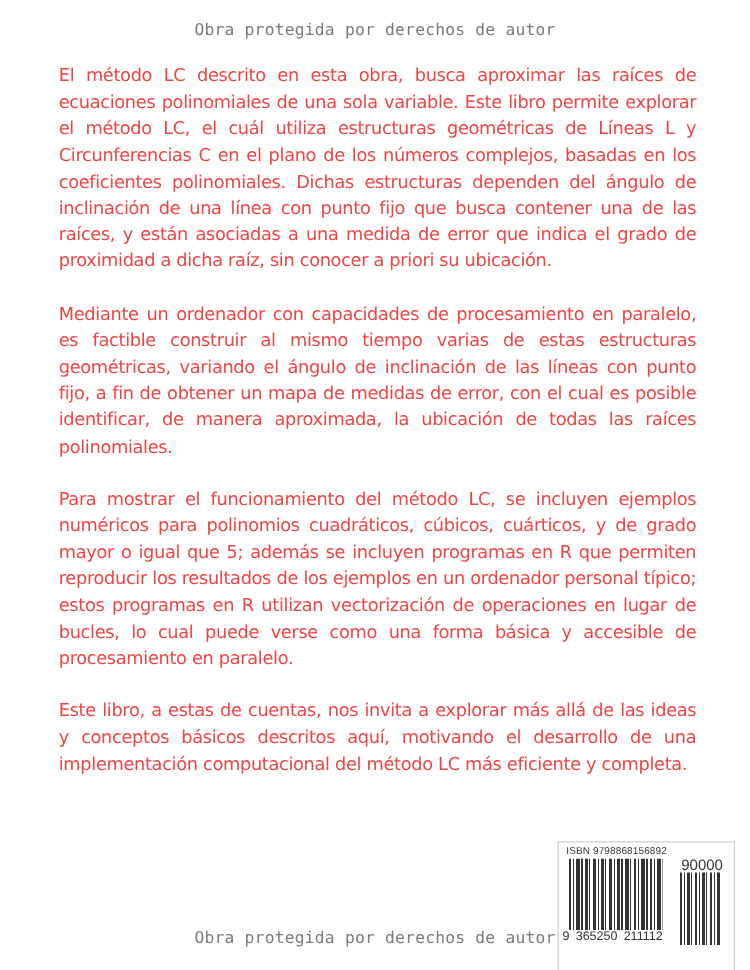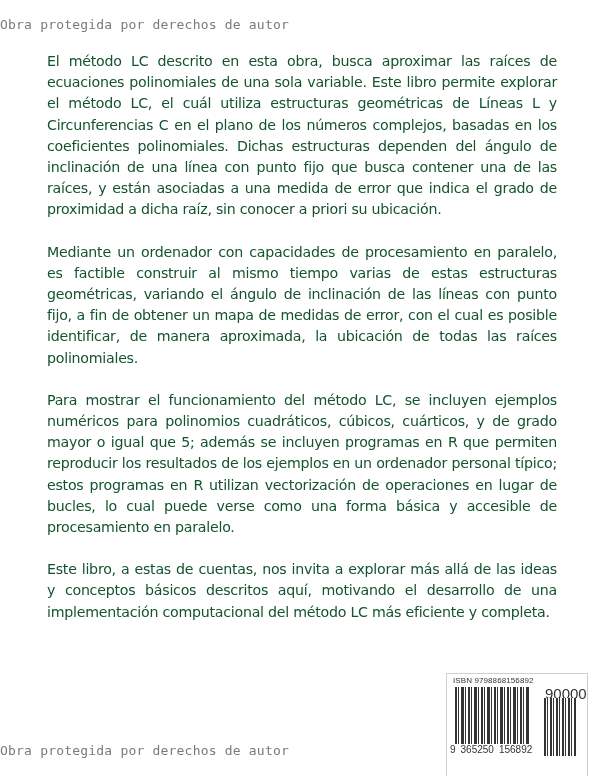--- a/index.html
+++ b/index.html
@@ -11,35 +11,35 @@
     width: 600px;
     height: 776px;
     position: relative;
     overflow: hidden;
     font-family: "DejaVu Sans", sans-serif;
   }
   .watermark {
     position: absolute;
     left: 0;
     width: 600px;
-    text-align: left;
+    text-align: center;
     font-family: "DejaVu Sans Mono", monospace;
     font-size: 13px;
     color: #7a7a7a;
     letter-spacing: 0.2px;
   }
   .watermark.top { top: 17px; }
   .watermark.bottom { top: 743px; }
 
   .content {
     position: absolute;
     left: 47px;
     top: 51px;
     width: 510px;
-    color: #14532d;
+    color: #ef4444;
     font-family: "DejaVu Sans", sans-serif;
     font-size: 14.2px;
     line-height: 21.2px;
   }
   .content p {
     margin: 0 0 21px 0;
     text-align: justify;
     letter-spacing: -0.25px;
   }
 
@@ -60,21 +60,21 @@
     font-family: "Liberation Sans", sans-serif;
     font-size: 8px;
     color: #333;
     letter-spacing: 0.1px;
   }
   .addon-text {
     position: absolute;
     left: 98px;
     top: 11px;
     font-family: "Liberation Sans", sans-serif;
-    font-size: 15px;
+    font-size: 12px;
     color: #333;
   }
   .bars-main {
     position: absolute;
     left: 8px;
     top: 13px;
     width: 75px;
     height: 66px;
     background: repeating-linear-gradient(90deg,
       #333 0px, #333 2px, #fff 2px, #fff 3px,
@@ -119,17 +119,17 @@
 </div>
 
 <div class="barcode-box">
   <div class="isbn-text">ISBN 9798868156892</div>
   <div class="bars-main"></div>
   <div class="addon-text">90000</div>
   <div class="bars-addon"></div>
   <div class="digits-row">
     <span>9</span>
     <span>365250</span>
-    <span>156892</span>
+    <span>211112</span>
   </div>
 </div>
 
 <div class="watermark bottom">Obra protegida por derechos de autor</div>
 
 </body></html>

